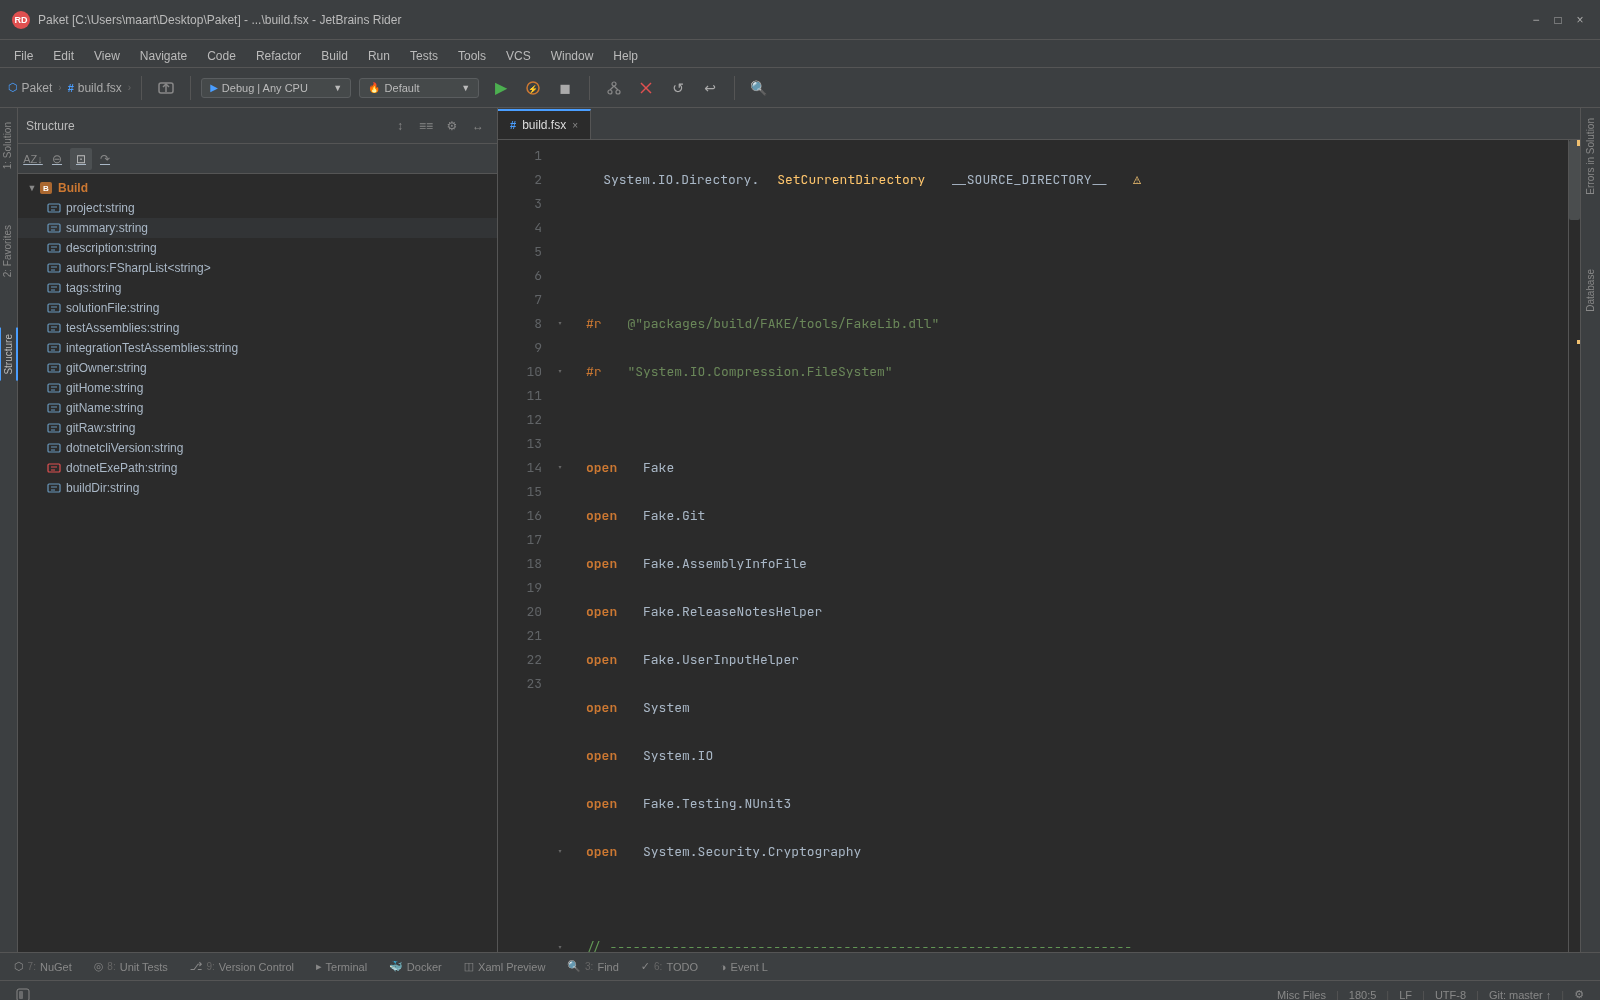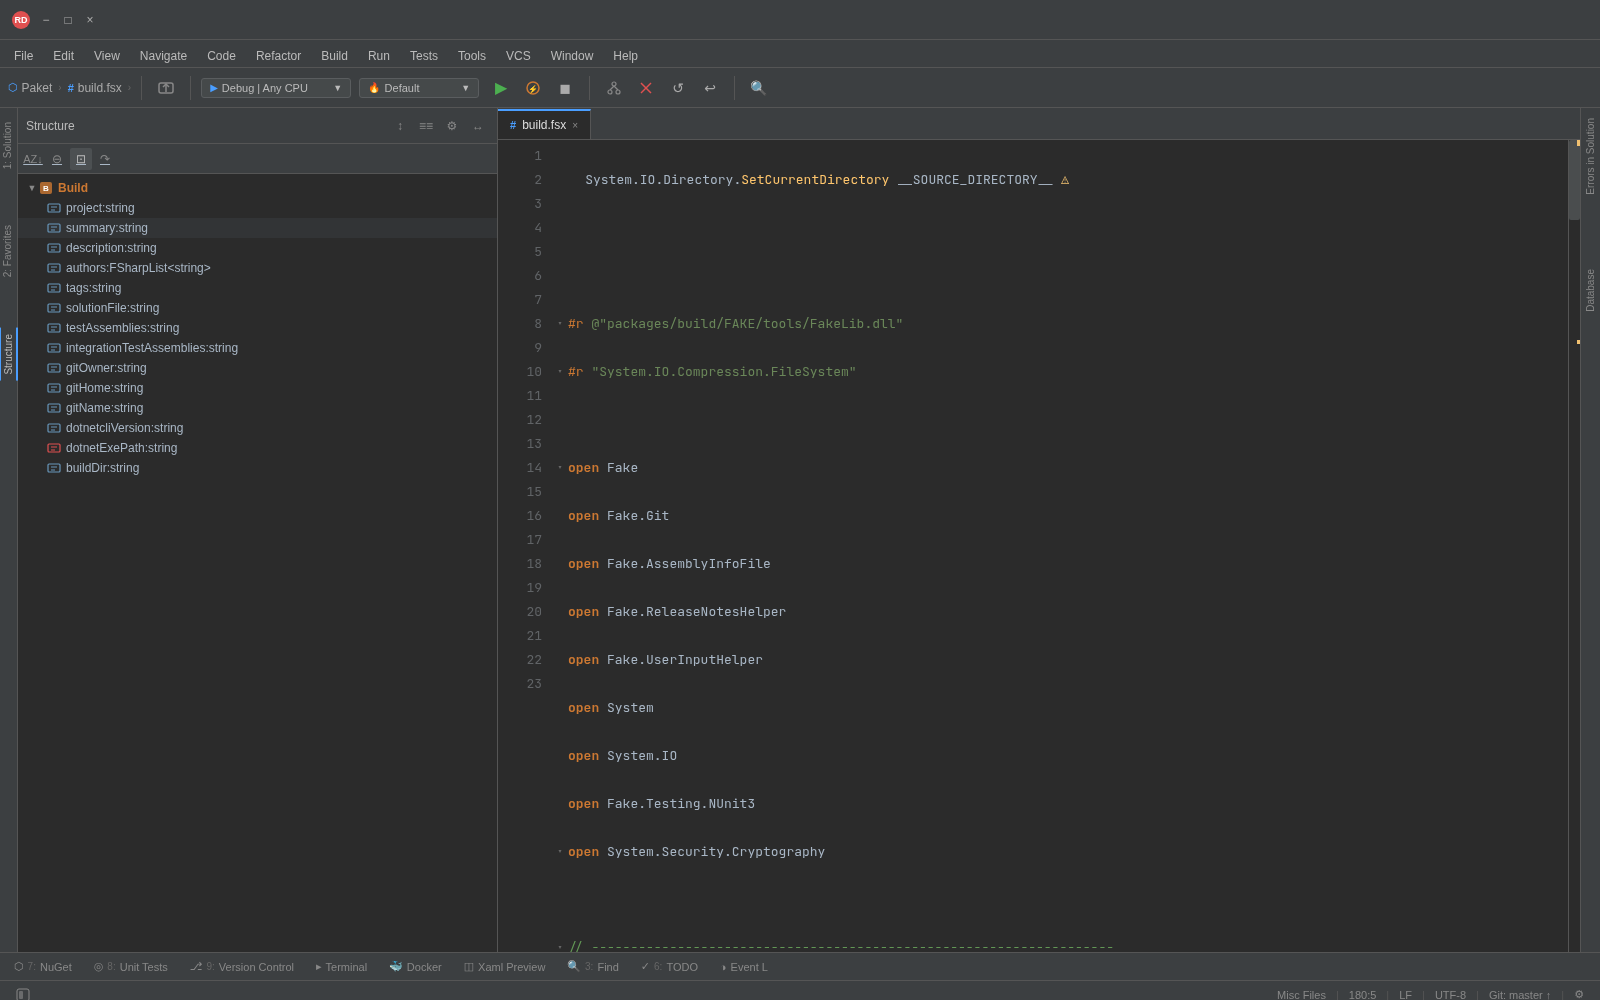--- a/index.html
+++ b/index.html
@@ -346,33 +346,34 @@
       font-weight: bold;
     }
     
     #code-content::-webkit-scrollbar { width: 6px; height: 6px; }
     #code-content::-webkit-scrollbar-track { background: #2b2b2b; }
     #code-content::-webkit-scrollbar-thumb { background: #555; border-radius: 3px; }
     #structure-content::-webkit-scrollbar { width: 4px; }
     #structure-content::-webkit-scrollbar-track { background: #2b2b2b; }
     #structure-content::-webkit-scrollbar-thumb { background: #555; }
 
-    .code-line { display: flex; align-items: flex-start; }
+    .code-line { display: flex; align-items: flex-start; gap: 18px; }
     .fold-btn {
       color: #666; font-size: 10px; margin-right: 2px;
       display: inline-block; width: 12px; text-align: center;
     }
   </style>
 </head>
 <body>
 
 <div id="title-bar">
   <div id="title-bar-logo">
       <span style="font-size:9px;font-weight:bold;">RD</span>
     </div>
+  <span id="title-text">Paket [C:\Users\maart\Desktop\Paket] - ...\build.fsx - JetBrains Rider</span>
   <div id="window-controls">
     <div class="win-btn">−</div>
     <div class="win-btn">□</div>
     <div class="win-btn">×</div>
   </div>
 </div>
 
 <div id="menu-bar">
   <div class="menu-item">File</div>
   <div class="menu-item">Edit</div>
@@ -599,20 +600,31 @@
       <div class="tree-item">
         <div class="tree-indent"></div>
         <div class="tree-item-icon" style="color:#6897bb;">
           <svg width="14" height="14" viewBox="0 0 14 14">
             <rect x="1" y="3" width="12" height="8" rx="1" fill="none" stroke="#6897bb" stroke-width="1.2"></rect>
             <line x1="4" y1="6" x2="10" y2="6" stroke="#6897bb" stroke-width="1"></line>
             <line x1="4" y1="9" x2="8" y2="9" stroke="#6897bb" stroke-width="1"></line>
           </svg>
         </div>
         <span>gitName:string</span>
+      </div>
+      <div class="tree-item">
+        <div class="tree-indent"></div>
+        <div class="tree-item-icon" style="color:#6897bb;">
+          <svg width="14" height="14" viewBox="0 0 14 14">
+            <rect x="1" y="3" width="12" height="8" rx="1" fill="none" stroke="#6897bb" stroke-width="1.2"></rect>
+            <line x1="4" y1="6" x2="10" y2="6" stroke="#6897bb" stroke-width="1"></line>
+            <line x1="4" y1="9" x2="8" y2="9" stroke="#6897bb" stroke-width="1"></line>
+          </svg>
+        </div>
+        <span>gitRaw:string</span>
       </div>
       <div class="tree-item">
         <div class="tree-indent"></div>
         <div class="tree-item-icon" style="color:#6897bb;">
           <svg width="14" height="14" viewBox="0 0 14 14">
             <rect x="1" y="3" width="12" height="8" rx="1" fill="none" stroke="#6897bb" stroke-width="1.2"></rect>
             <line x1="4" y1="6" x2="10" y2="6" stroke="#6897bb" stroke-width="1"></line>
             <line x1="4" y1="9" x2="8" y2="9" stroke="#6897bb" stroke-width="1"></line>
           </svg>
         </div>

